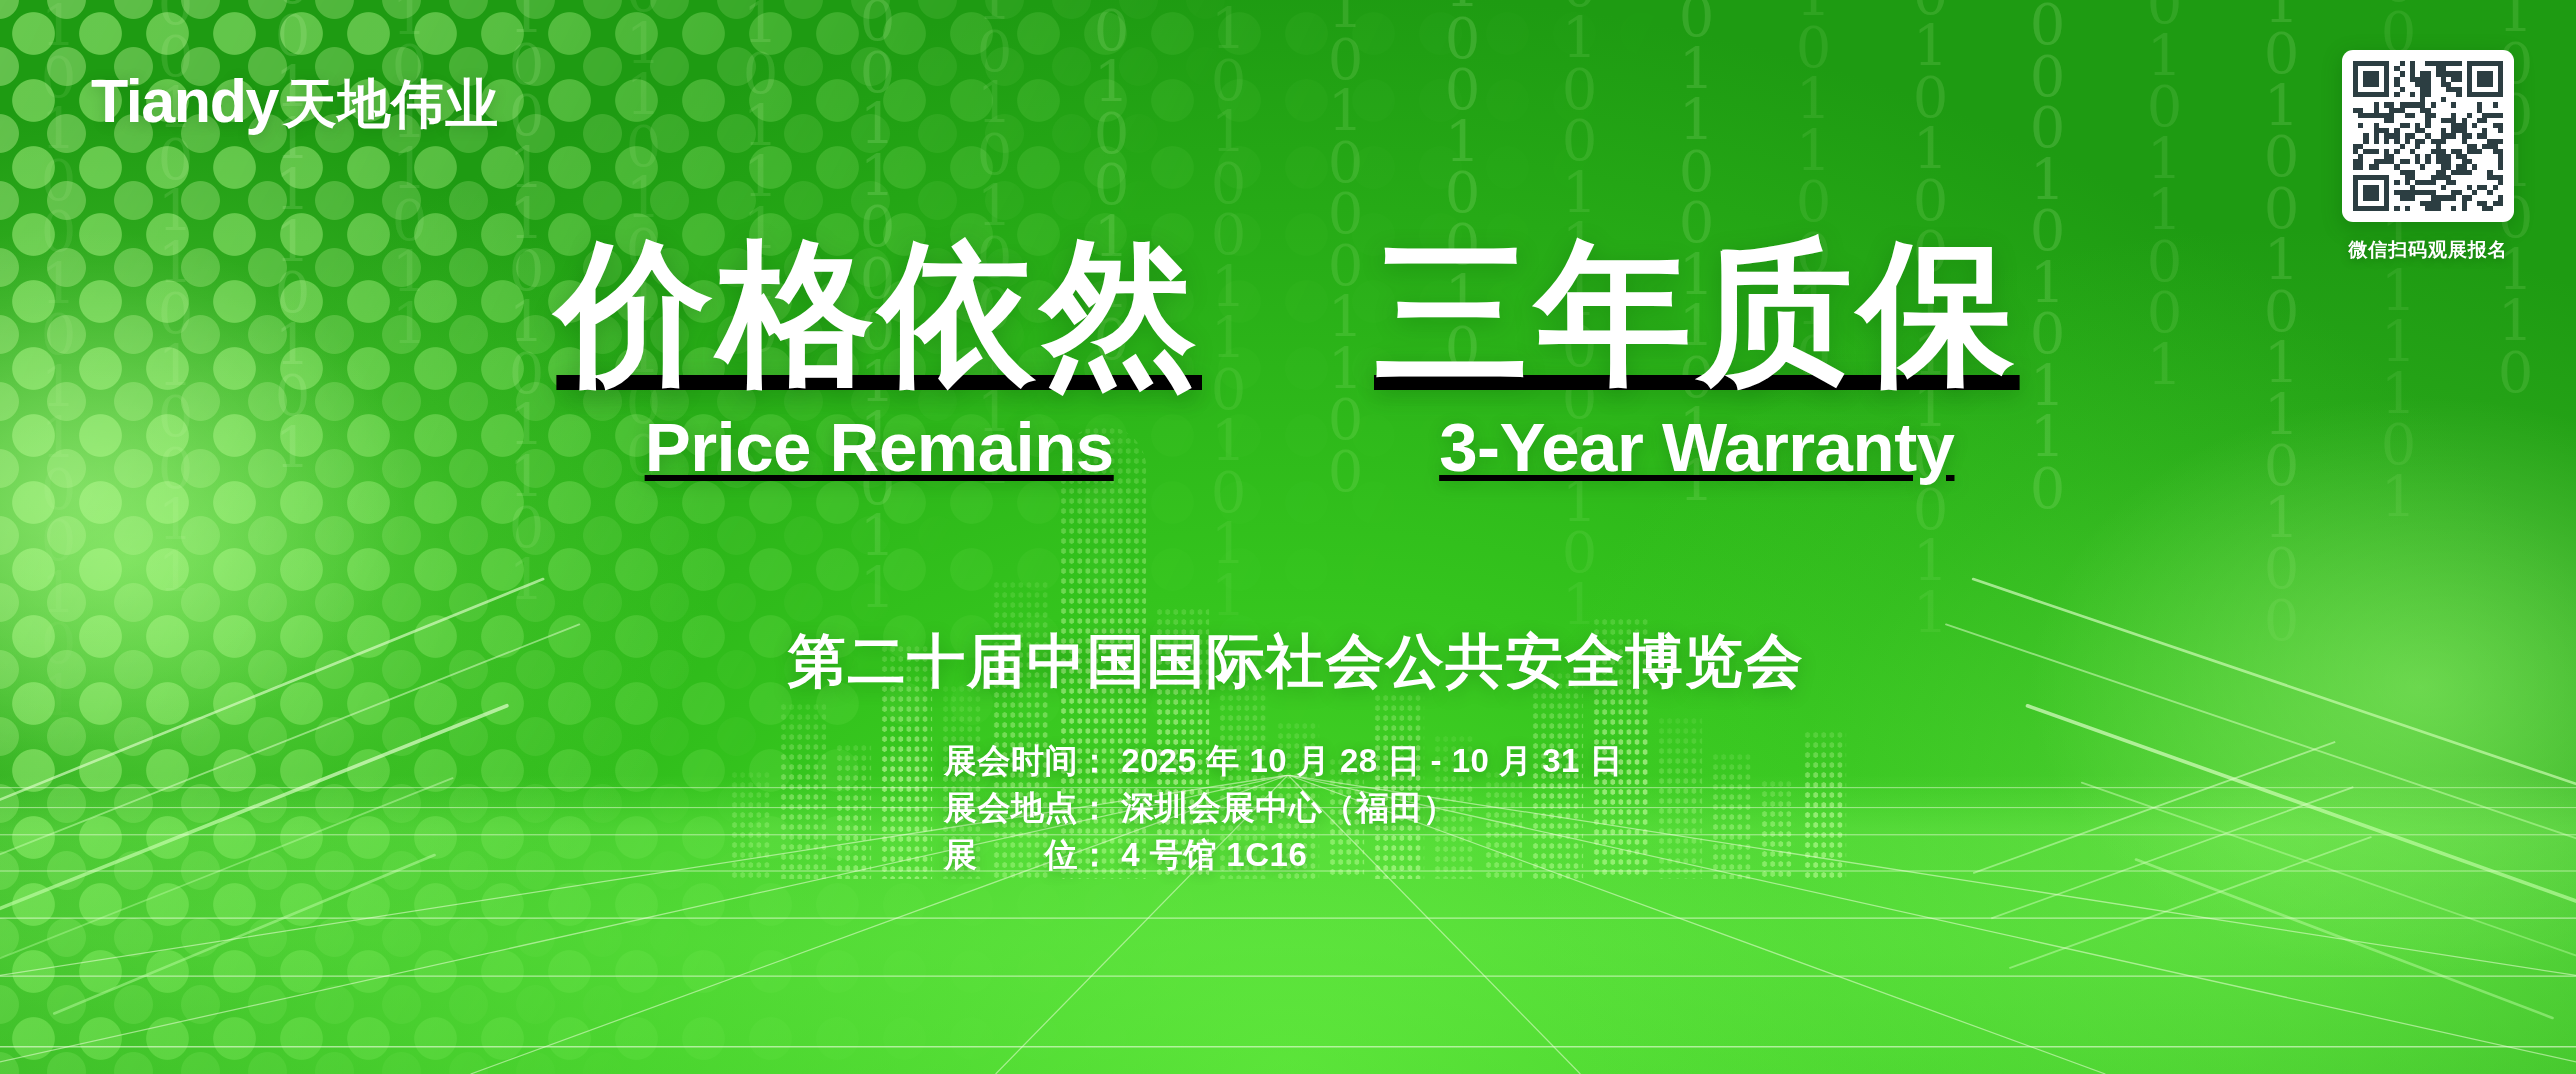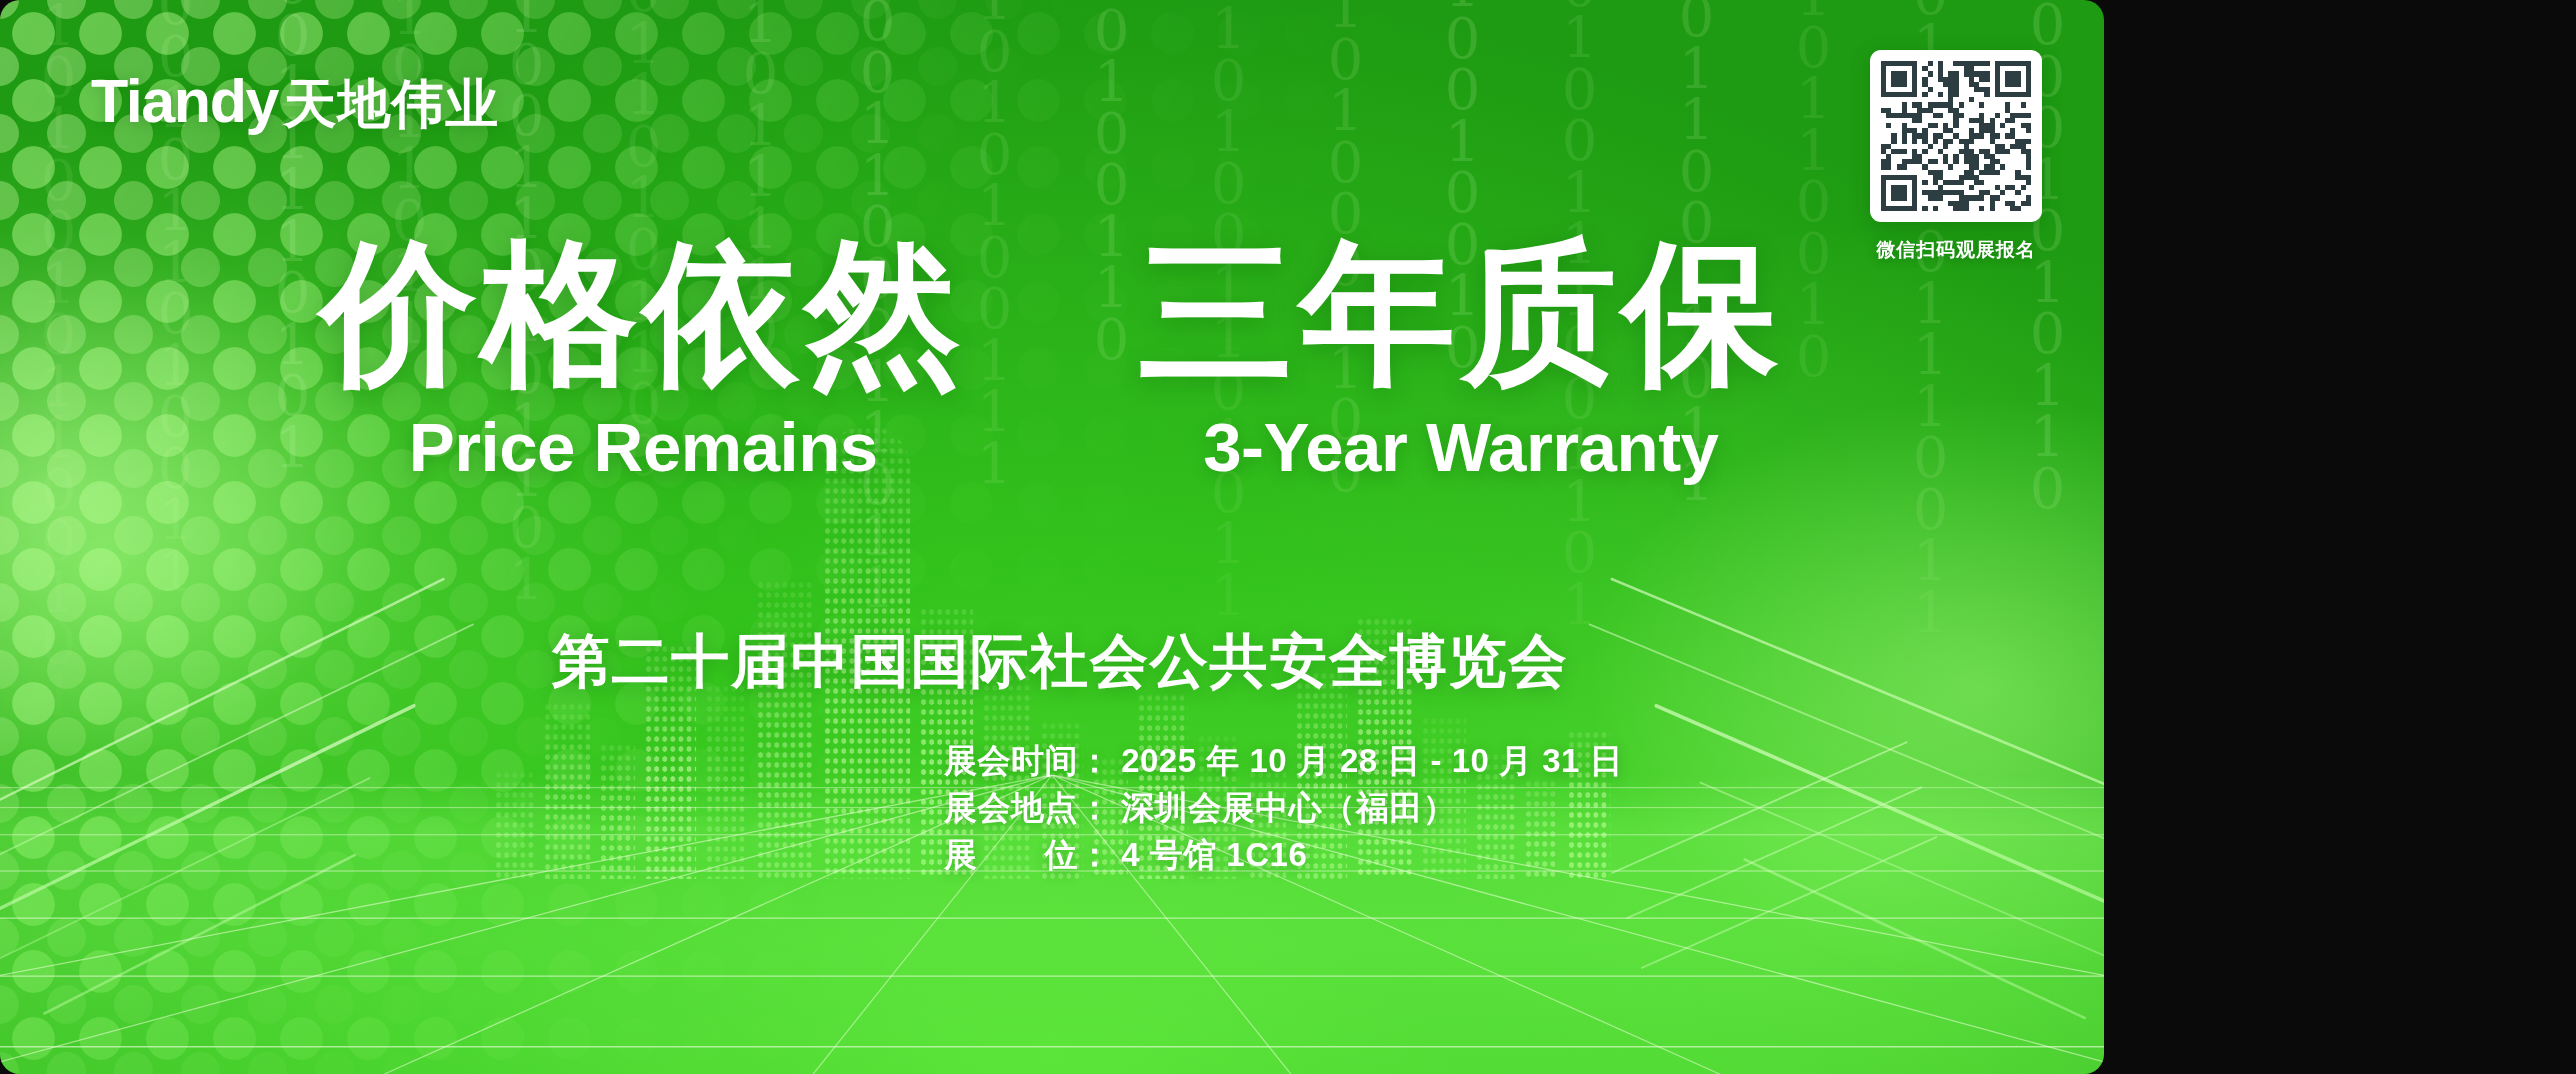--- a/index.html
+++ b/index.html
@@ -1,30 +1,29 @@
 <!DOCTYPE html>
 <html lang="zh" style="font-size:14.5px"><head>
 <meta charset="utf-8">
 <title>Tiandy CPSE Banner</title>
 <style>
   html,body{margin:0;padding:0;background:#0a0a0a;}
   *{box-sizing:border-box;}
 
   #banner{
     position:relative;
-    width:2104px;
+    width:2576px;
     height:1074px;
     overflow:hidden;
     font-family:"Liberation Sans","DejaVu Sans",sans-serif;
     background:
       radial-gradient(ellipse 815px 634px at 5% 52%, rgba(150,255,110,0.60) 0%, rgba(120,240,80,0.22) 42%, rgba(60,200,40,0.0) 72%),
       radial-gradient(ellipse 996px 815px at 88% 78%, rgba(120,245,80,0.45) 0%, rgba(90,225,60,0.16) 48%, rgba(60,200,40,0.0) 75%),
       radial-gradient(ellipse 1448px 1086px at 50% 100%, #4fdd2e 0%, #34c41d 45%, #1e9b12 100%),
       linear-gradient(160deg, #1c8f11 0%, #26a617 26%, #33bd1d 52%, #43d327 74%, #4fe02c 100%);
-    border-radius: 20px;
   }
 
   
   .layer{position:absolute;inset:0;pointer-events:none;}
 
   
   .dots{
     background-image:radial-gradient(circle at 50% 50%, rgba(190,255,150,0.55) 44%, rgba(190,255,150,0) 46%);
     background-size:67px 67px;
     -webkit-mask-image:linear-gradient(115deg, rgba(0,0,0,1) 0%, rgba(0,0,0,0.85) 14%, rgba(0,0,0,0.35) 30%, rgba(0,0,0,0.06) 44%, rgba(0,0,0,0) 56%);
@@ -157,20 +156,21 @@
 
   
   #headline-row{
     position:absolute;
     left:0;right:0;
     top:234px;
     display:flex;
     justify-content:center;
     align-items:flex-start;
     gap:172px;
+    text-decoration:underline;
   }
   .hl-group{text-align:center;}
   .hl-cn{
     color:#fff;
     font-size:156px;
     font-weight:bold;
     line-height:1.02;
     letter-spacing:5.4px;
     text-shadow:0 5.4px 23.5px rgba(0,70,0,0.25);
     white-space:nowrap;

